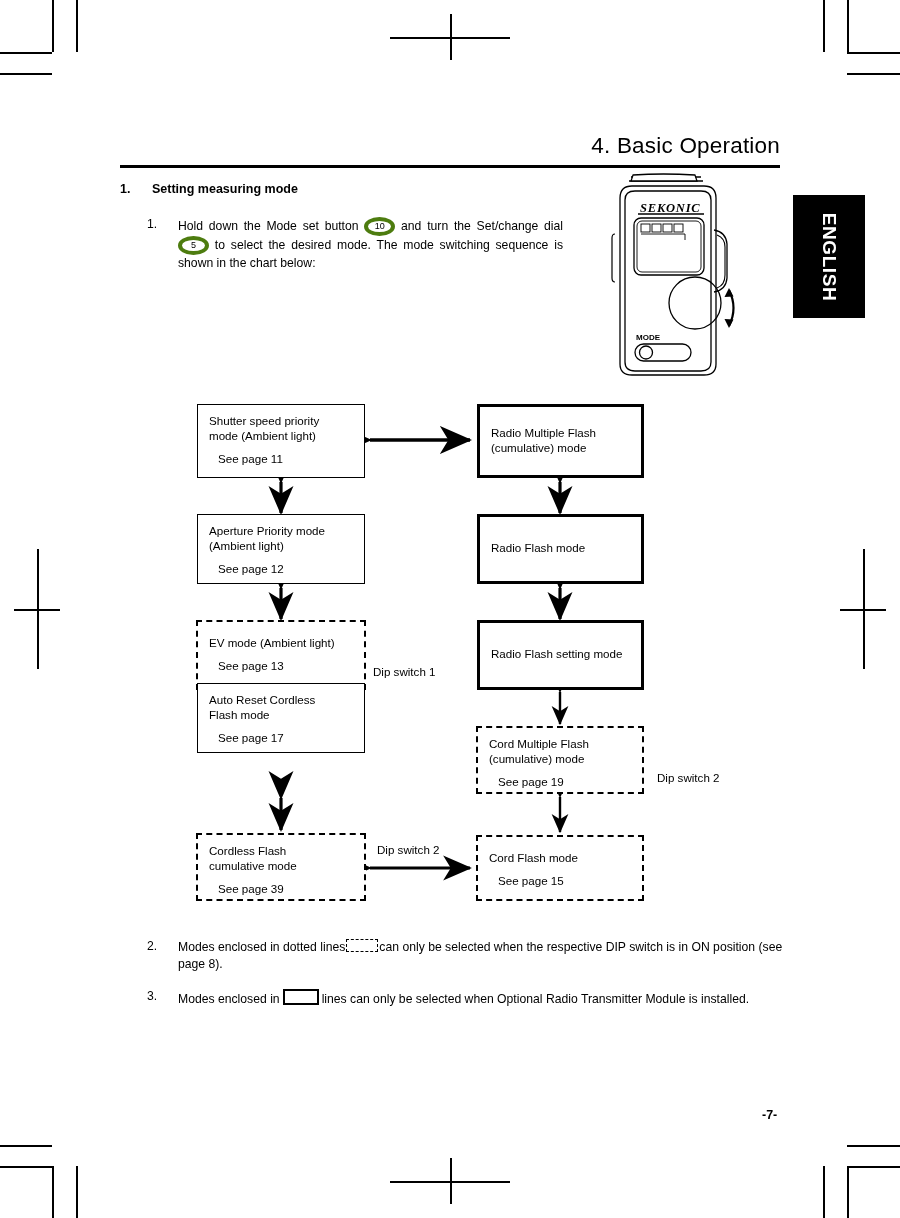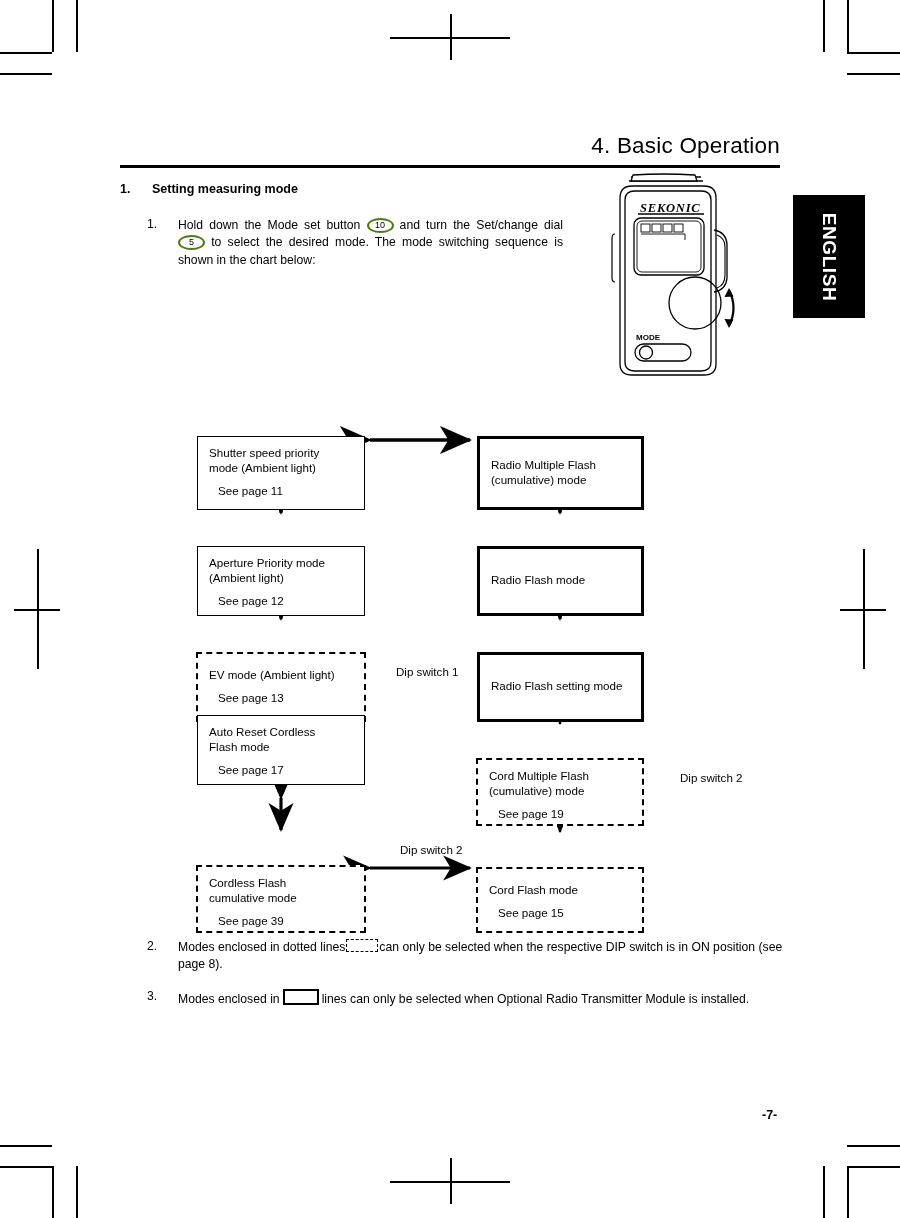--- a/index.html
+++ b/index.html
@@ -91,21 +91,21 @@
     position: absolute;
     left: 178px;
     top: 217px;
     width: 385px;
     font-size: 12.2px;
     line-height: 17.3px;
     text-align: justify;
   }
   .circnum {
     display: inline-block;
-    border: 2px solid #4d7c0f;
+    border: 4px solid #4d7c0f;
     border-radius: 50%;
     font-size: 9px;
     line-height: 11px;
     min-width: 11px;
     height: 11px;
     text-align: center;
     vertical-align: 1px;
     padding: 0 6px;
   }
 
@@ -127,34 +127,32 @@
     height: 1218px;
     pointer-events: none;
   }
   .fbox {
     position: absolute;
     box-sizing: border-box;
     background: #fff;
     font-size: 11.6px;
     line-height: 15px;
     padding: 8px 0 0 11px;
-    margin-top: 32px;
   }
   .fbox.solid  { border: 1.6px solid #000; }
   .fbox.thick  { border: 3px solid #000; }
   .fbox.dashed { border: 2px dashed #000; }
   .fbox .lbl { display: block; }
   .fbox .pg  { display: block; margin-top: 8px; padding-left: 9px; }
   .fbox.center-only { display: flex; align-items: center; padding: 0 0 4px 11px; }
 
   .switch-label {
     position: absolute;
     font-size: 11.6px;
     white-space: nowrap;
-    margin-left: 23px;
   }
 
   
   .note-num {
     position: absolute;
     font-size: 12.2px;
   }
   .note-body {
     position: absolute;
     font-size: 12.2px;

